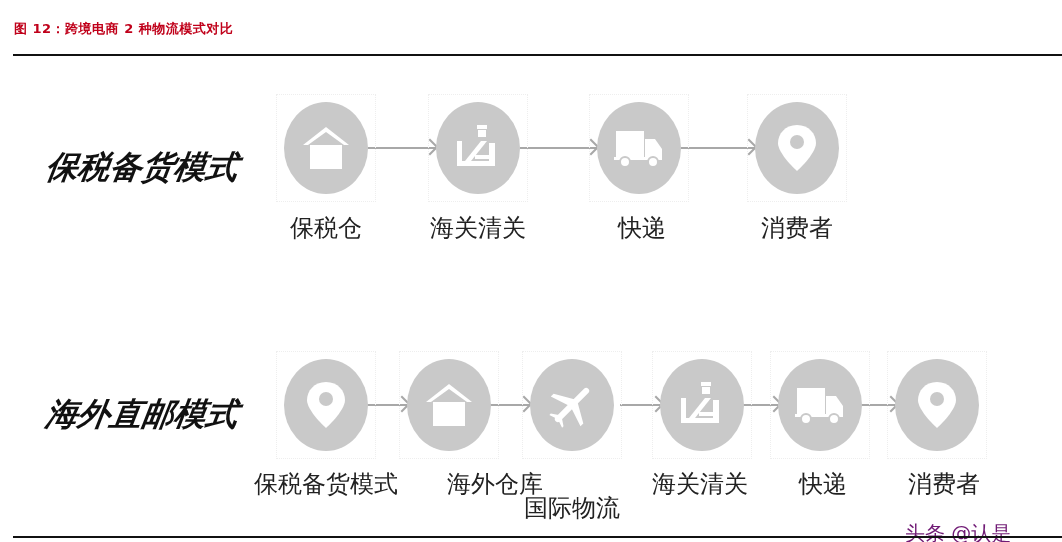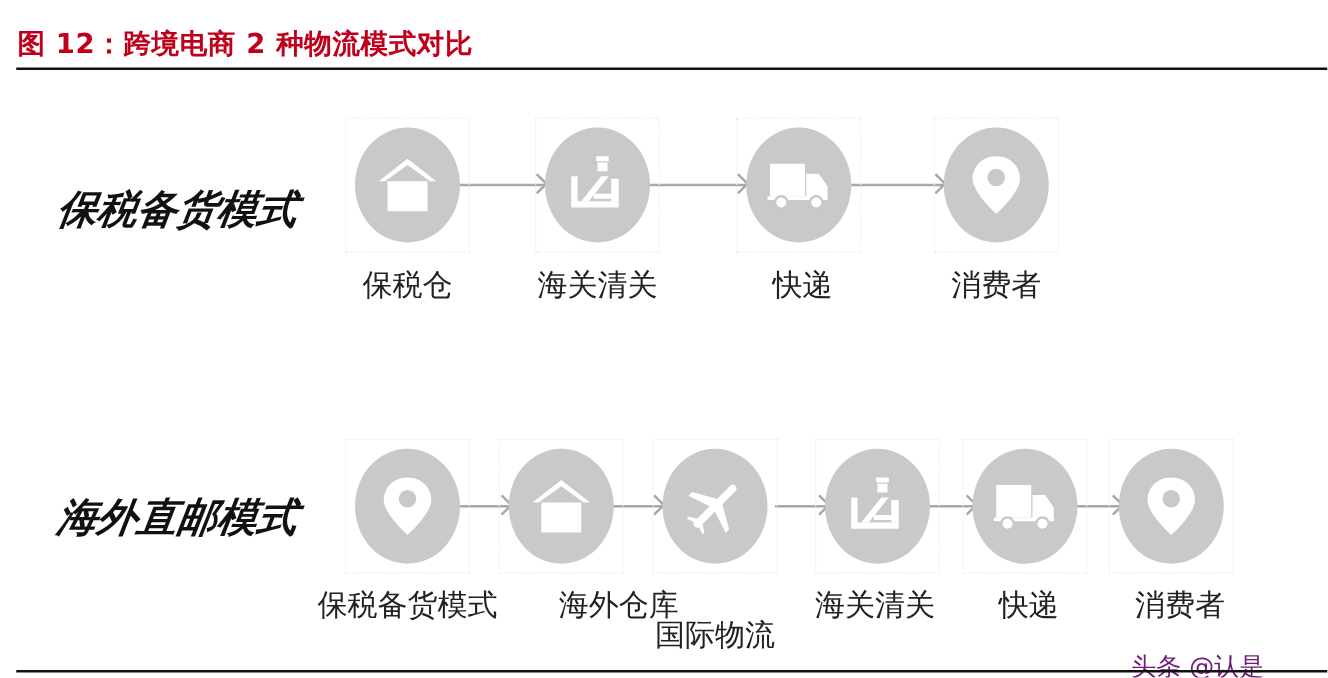--- a/index.html
+++ b/index.html
@@ -1,18 +1,18 @@
 <!DOCTYPE html>
 <html><head>
   <meta charset="utf-8">
   <style>
     html, body { margin: 0; padding: 0; background: #ffffff; }
     body { width: 1062px; height: 542px; position: relative; overflow: hidden;
            font-family: "DejaVu Sans", "Liberation Sans", sans-serif; }
-    .fig-title { position: absolute; left: 14px; top: 20px; font-size: 22px; font-weight: bold;
+    .fig-title { position: absolute; left: 14px; top: 20px; font-size: 13px; font-weight: bold;
                  color: #c0001a; letter-spacing: 0.5px; white-space: nowrap; }
     .rule { position: absolute; left: 13px; right: 0; height: 2px; background: #111; }
     .rule.top { top: 54px; }
     .rule.bottom { top: 536px; }
     .mode-label { position: absolute; left: 46px; font-size: 32px; font-style: italic; font-weight: bold;
                   color: #111; white-space: nowrap; transform: skewX(-8deg); }
     .node { position: absolute; width: 84px; height: 92px; margin-left: -42px; margin-top: -46px; }
     .node .frame { position: absolute; inset: -8px; border: 1px dotted #eeeeee; }
     .node .circle { position: absolute; left: 0; top: 0; width: 84px; height: 92px; border-radius: 50%;
                     background: #c9c9c9; display: flex; align-items: center; justify-content: center; }

